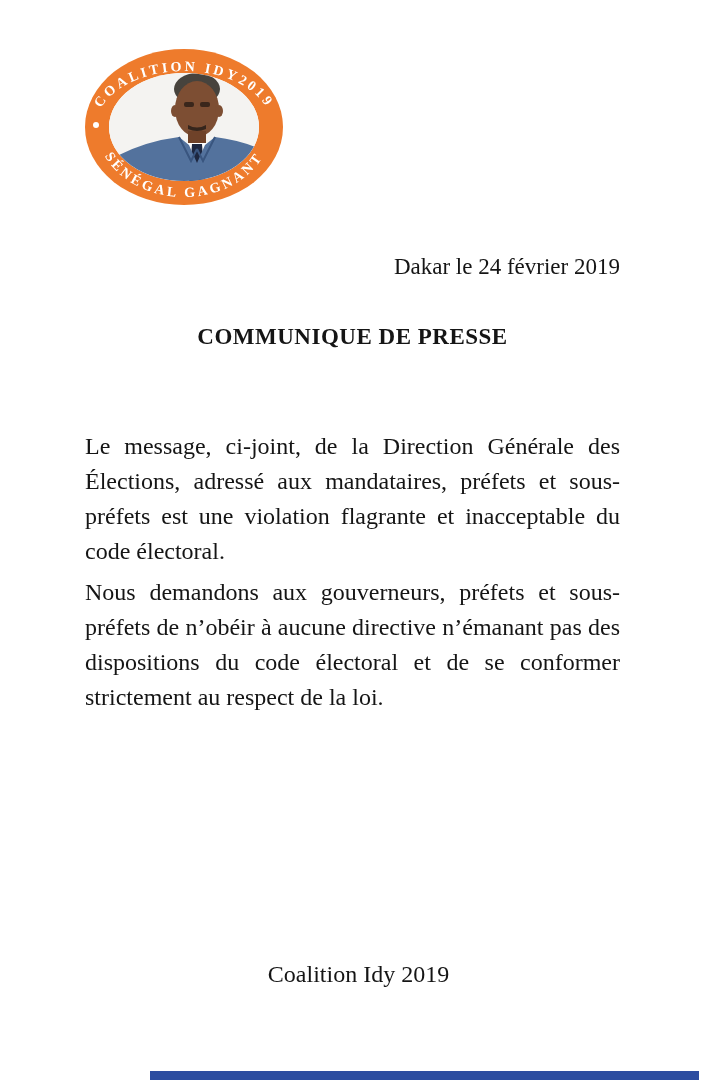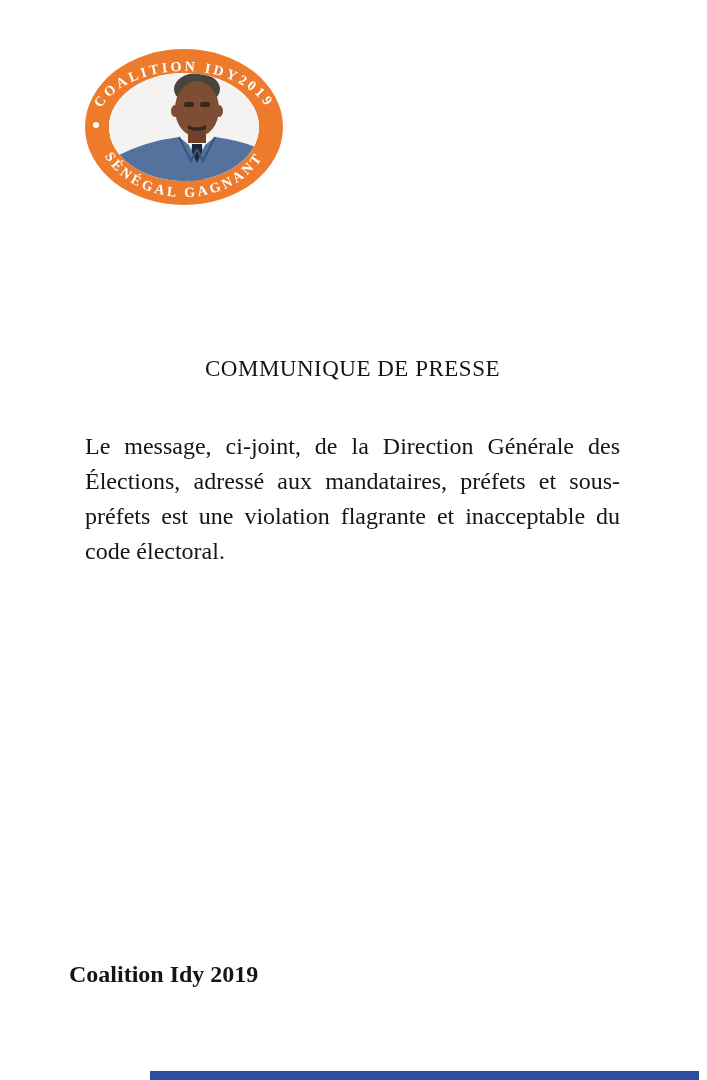--- a/index.html
+++ b/index.html
@@ -29,42 +29,41 @@
     position:absolute;
     left:85px;top:253px;width:535px;
     text-align:right;
     font-size:23px;
     line-height:1.2;
   }
   .doc-title{
     position:absolute;
     left:85px;top:323px;width:535px;
     text-align:center;
-    font-weight:normal;
+    font-weight:bold;
     font-size:23px;
     letter-spacing:0.5px;
     line-height:1.2;
-    margin-top:32px;
   }
   .body-text{
     position:absolute;
     left:85px;top:429px;width:535px;
   }
   .body-text p{
     margin:0 0 6px 0;
     font-size:24px;
     line-height:35px;
     text-align:justify;
     text-justify:inter-word;
   }
   .signature{
     position:absolute;
-    left:69px;top:960px;width:535px;
-    text-align:left;
-    font-weight:bold;
+    left:91px;top:960px;width:535px;
+    text-align:center;
+    font-weight:normal;
     font-size:24px;
     line-height:1.2;
   }
   .footer-bar{
     position:absolute;
     left:150px;top:1071px;
     width:549px;height:9px;
   }
   .footer-bar svg{display:block;width:100%;height:100%;}
 </style>
@@ -114,25 +113,27 @@
       <text class="arc-text arc-top">
         <textPath href="#arcTop" startOffset="50%" text-anchor="middle">COALITION IDY2019</textPath>
       </text>
       <text class="arc-text arc-bottom">
         <textPath href="#arcBottom" startOffset="50%" text-anchor="middle">SÉNÉGAL GAGNANT</textPath>
       </text>
       <circle cx="11" cy="76" r="3" fill="#ffffff"></circle>
     </svg>
   </div>
 
+  <div class="date-line">Dakar le 24 février 2019</div>
 
   <div class="doc-title">COMMUNIQUE DE PRESSE</div>
 
   <div class="body-text">
     <p>Le message, ci-joint, de la Direction Générale des Élections, adressé aux mandataires, préfets et sous-préfets est une violation flagrante et inacceptable du code électoral.</p>
+    <p>Nous demandons aux gouverneurs, préfets et sous-préfets de n’obéir à aucune directive n’émanant pas des dispositions du code électoral et de se conformer strictement au respect de la loi.</p>
   </div>
 
   <div class="signature">Coalition Idy 2019</div>
 
   <div class="footer-bar">
     <svg viewBox="0 0 549 9" preserveAspectRatio="none" xmlns="http://www.w3.org/2000/svg">
       <rect x="0" y="0" width="549" height="9" fill="#2c4da0"></rect>
     </svg>
   </div>
 

